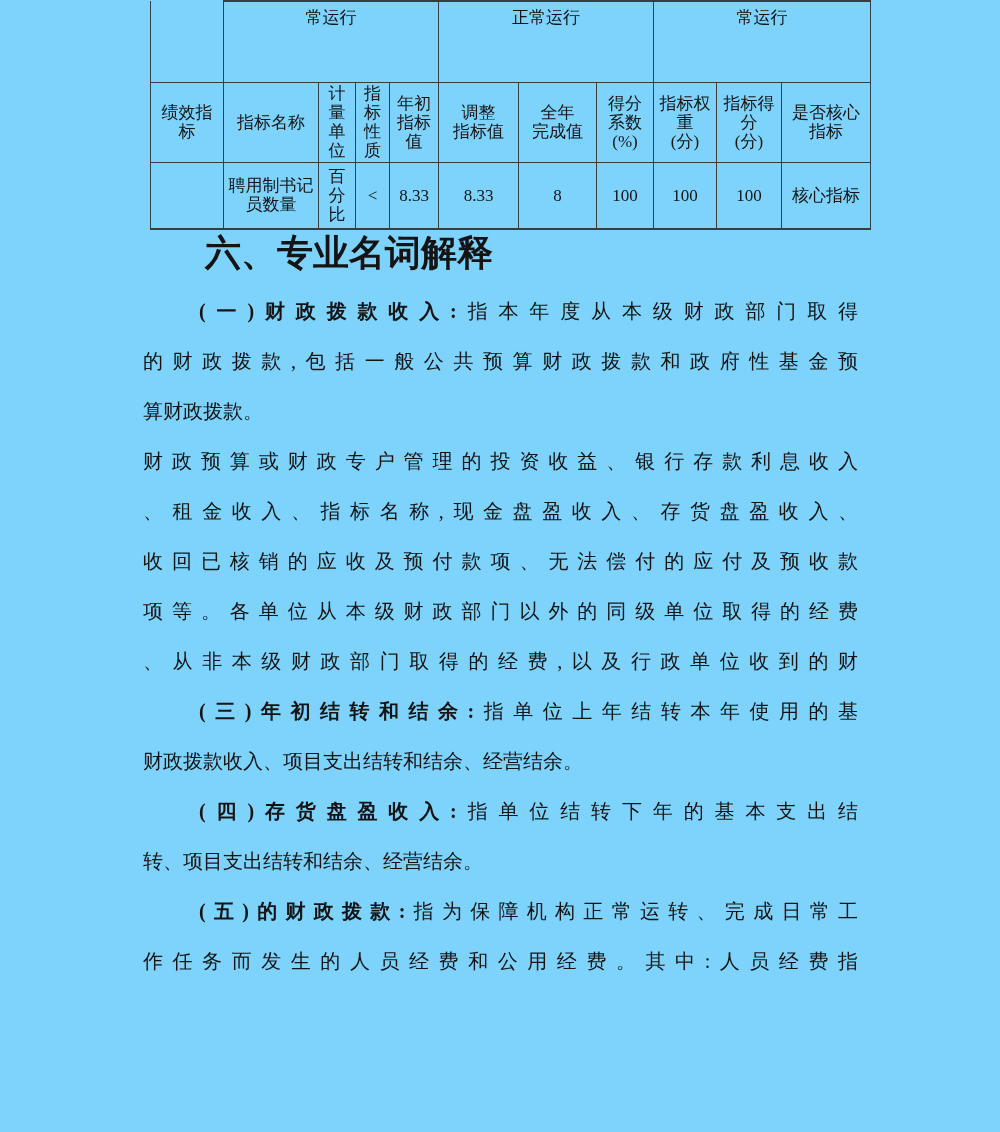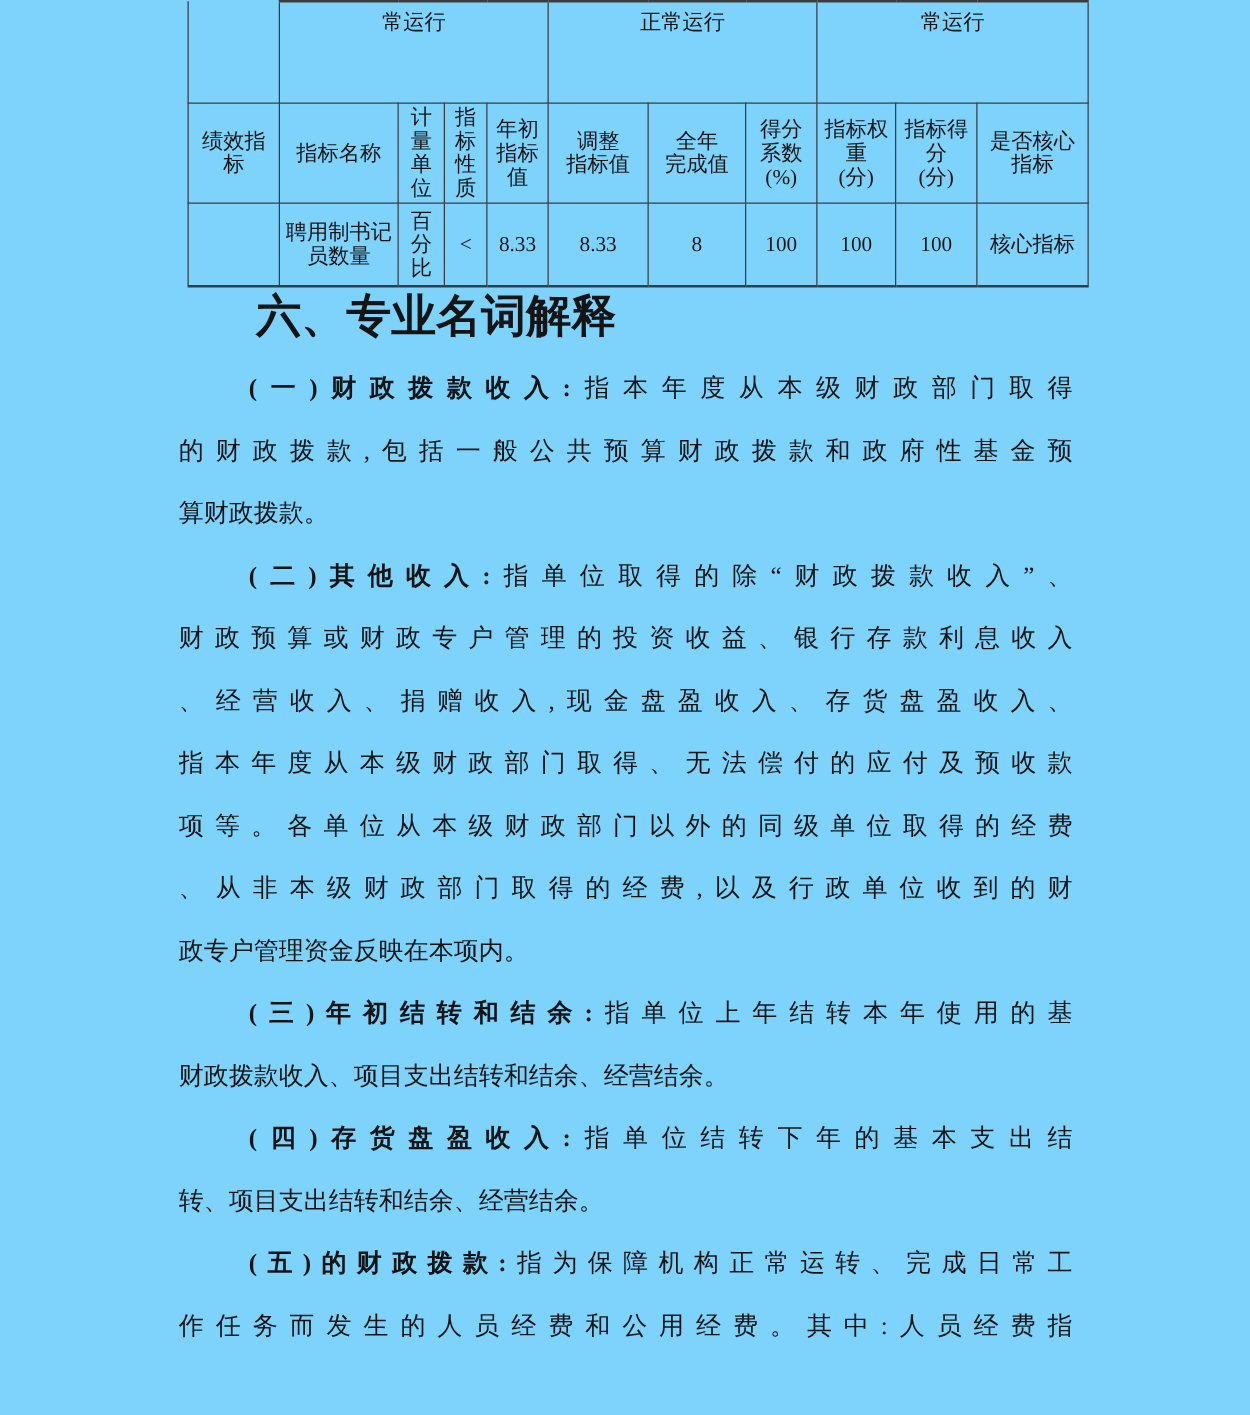--- a/index.html
+++ b/index.html
@@ -134,27 +134,25 @@
     </tr>
   </tbody>
     </table>
 
   <div class="heading">六、专业名词解释</div>
 
   <div class="body-lines">
       <div class="bl jst ind"><span class="b">(一)财政拨款收入:</span><span>指本年度从本级财政部门取得</span></div>
       <div class="bl jst"><span>的财政拨款,包括一般公共预算财政拨款和政府性基金预</span></div>
       <div class="bl"><span>算财政拨款。</span></div>
-      <div class="bl jst ind"><span class="b">(二)其他收入:</span><span>指单位取得的除“财政拨款收入”、</span></div>
       <div class="bl jst"><span>财政预算或财政专户管理的投资收益、银行存款利息收入</span></div>
-      <div class="bl jst"><span>、经营收入、捐赠收入,现金盘盈收入、存货盘盈收入、</span></div>
-      <div class="bl jst"><span>指本年度从本级财政部门取得、无法偿付的应付及预收款</span></div>
+      <div class="bl jst"><span>、租金收入、指标名称,现金盘盈收入、存货盘盈收入、</span></div>
+      <div class="bl jst"><span>收回已核销的应收及预付款项、无法偿付的应付及预收款</span></div>
       <div class="bl jst"><span>项等。各单位从本级财政部门以外的同级单位取得的经费</span></div>
       <div class="bl jst"><span>、从非本级财政部门取得的经费,以及行政单位收到的财</span></div>
-      <div class="bl"><span>政专户管理资金反映在本项内。</span></div>
       <div class="bl jst ind"><span class="b">(三)年初结转和结余:</span><span>指单位上年结转本年使用的基</span></div>
       <div class="bl"><span>财政拨款收入、项目支出结转和结余、经营结余。</span></div>
       <div class="bl jst ind"><span class="b">(四)存货盘盈收入:</span><span>指单位结转下年的基本支出结</span></div>
       <div class="bl"><span>转、项目支出结转和结余、经营结余。</span></div>
       <div class="bl jst ind"><span class="b">(五)的财政拨款:</span><span>指为保障机构正常运转、完成日常工</span></div>
       <div class="bl jst"><span>作任务而发生的人员经费和公用经费。其中:人员经费指</span></div>
     </div>
 
 </div>
 

